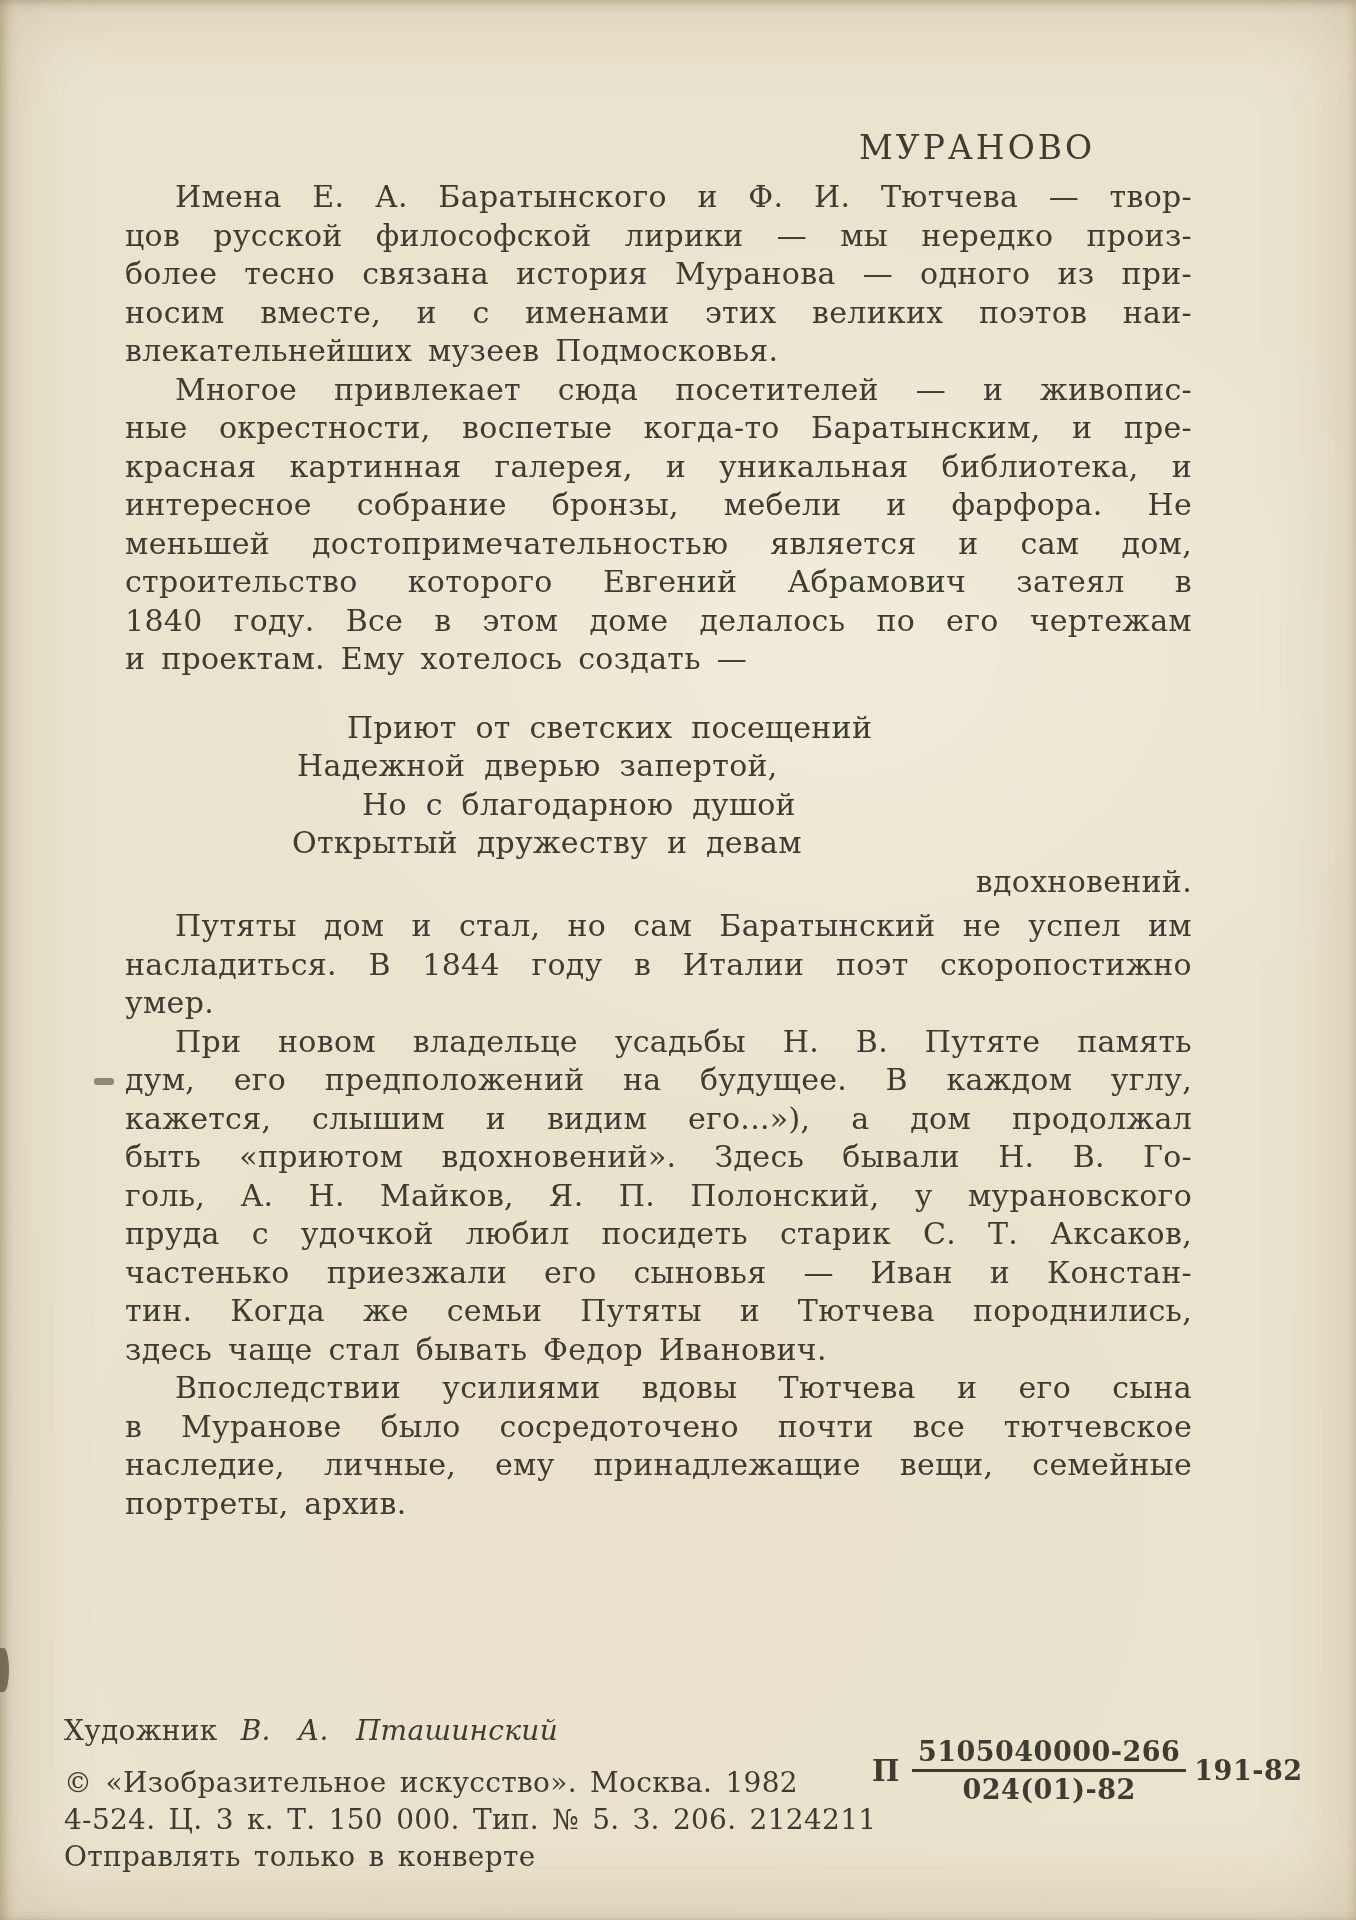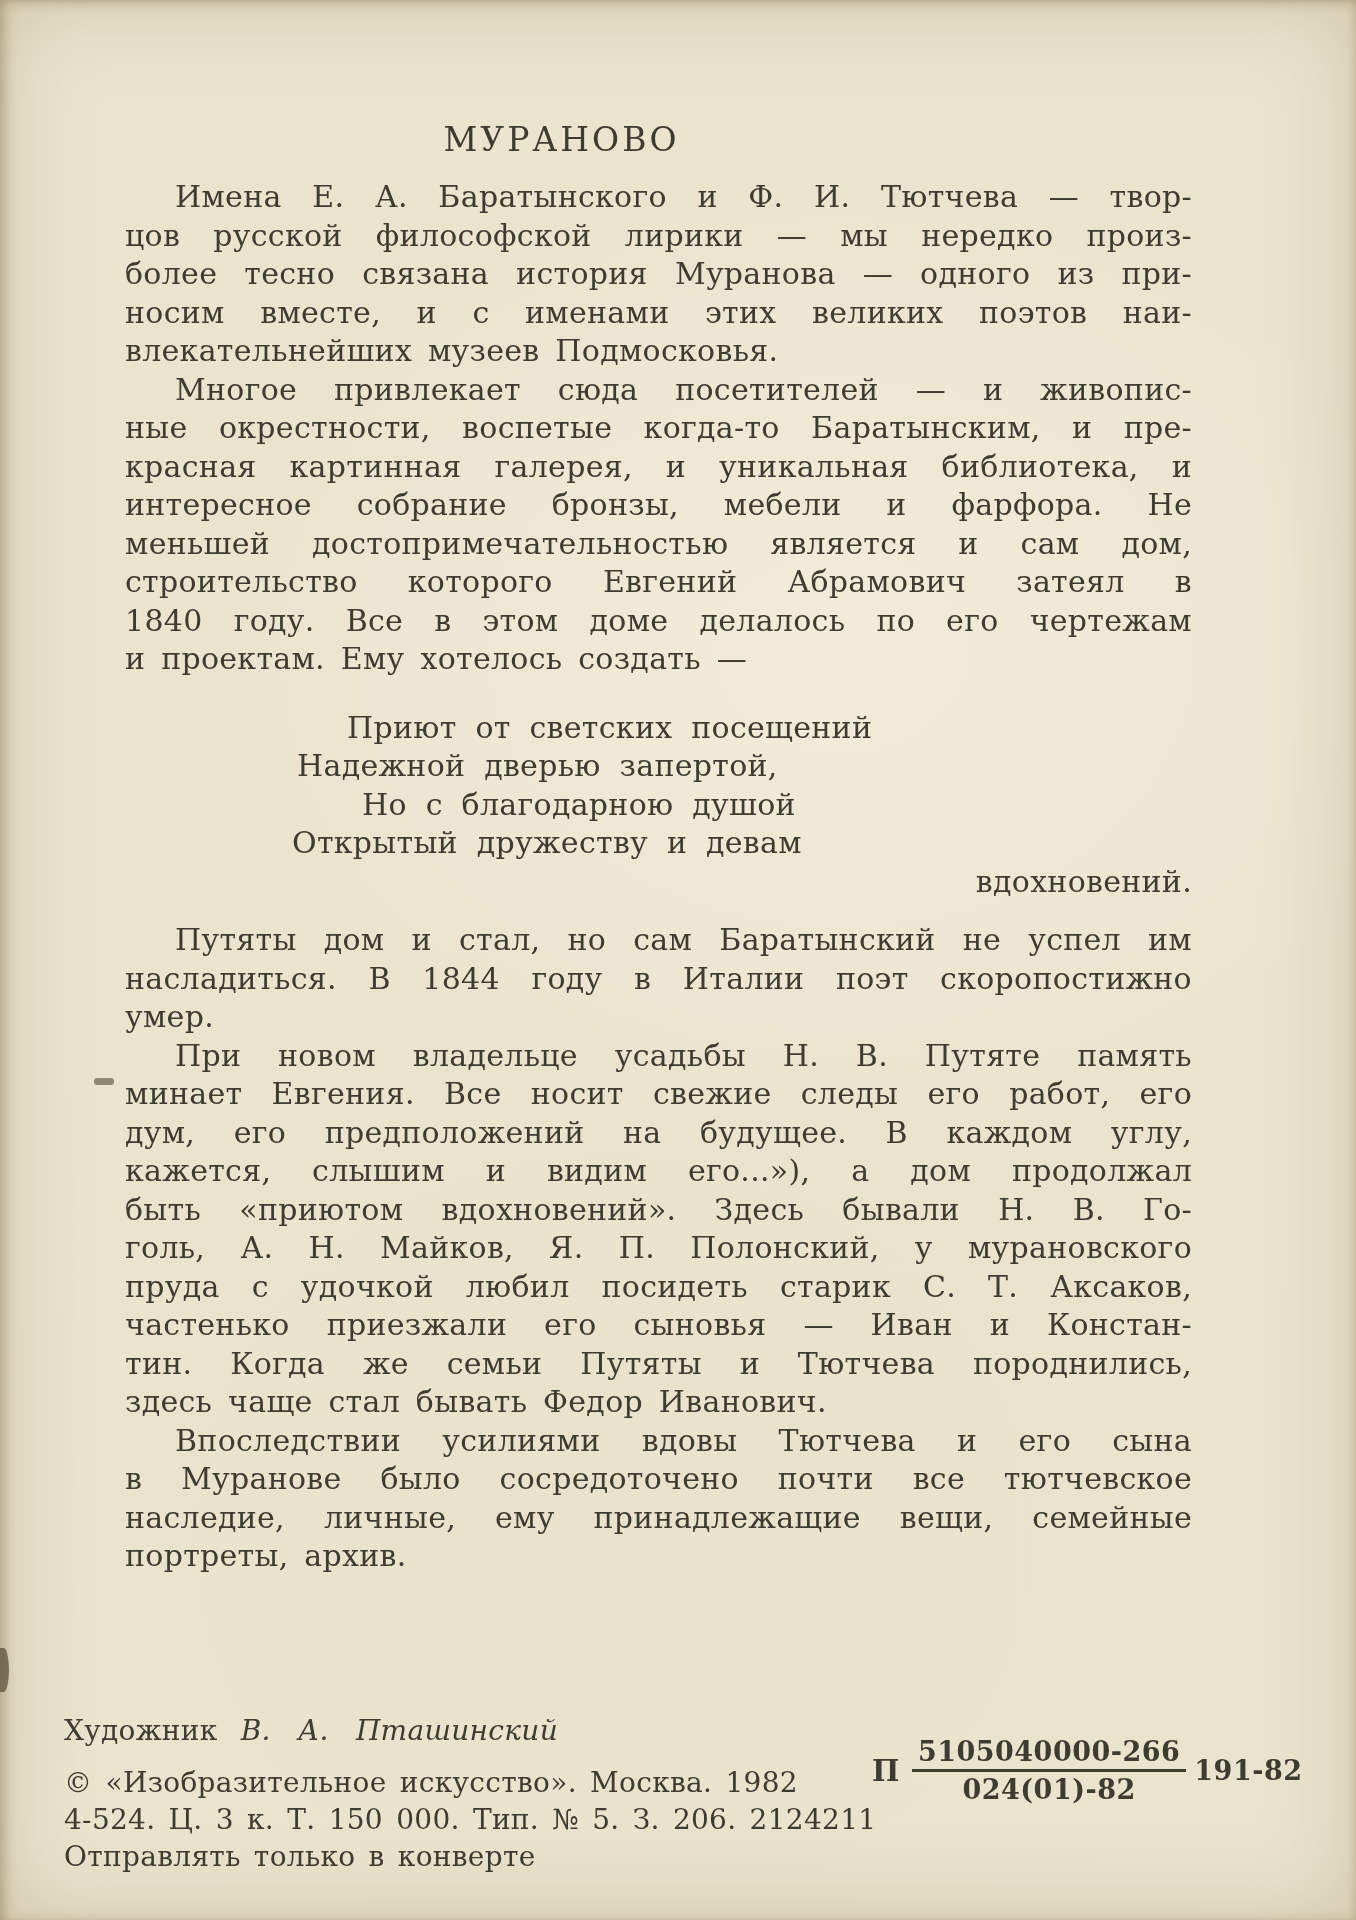--- a/index.html
+++ b/index.html
@@ -15,33 +15,33 @@
       radial-gradient(ellipse 1000px 900px at 45% 80%, rgba(233,224,203,.5), rgba(233,224,203,0) 75%),
       var(--paper,#eae3ce);
     box-shadow:
       inset 0 0 90px rgba(140,118,75,.28),
       inset 8px 0 14px -4px rgba(115,96,58,.38),
       inset 0 6px 12px -4px rgba(115,96,58,.25),
       inset -5px 0 10px -4px rgba(115,96,58,.18);
     color:var(--ink,#3e3b31);
   }
   .title{
-    position:absolute;left:28px;top:98px;width:1067px;
-    text-align:center;font-size:33px;letter-spacing:3px;font-weight:400;
+    position:absolute;left:28px;top:106px;width:1067px;
+    text-align:right;font-size:33px;letter-spacing:3px;font-weight:400;
   }
   .body-text{
     position:absolute;left:125px;top:178px;width:1067px;
     font-size:30px;letter-spacing:.3px;
   }
   .bl{line-height:38.5px;word-spacing:4px;}
   .bl.just{text-align:justify;text-align-last:justify;}
   .bl.last{text-align:left;word-spacing:6px;}
   .bl.first{text-indent:50px;}
   .bl.right{text-align:right;word-spacing:5px;}
-  .block.verse{margin-top:30px;margin-bottom:20px;}
+  .block.verse{margin-top:30px;margin-bottom:6px;}
   .block.verse .bl{word-spacing:9px;}
   .footer{position:absolute;left:64px;top:1712px;font-size:28px;letter-spacing:.3px;}
   .f-line{line-height:37px;word-spacing:4px;}
   .f-artist{margin-bottom:15px;word-spacing:14px;}
   .f-artist .name{font-style:italic;word-spacing:18px;}
   .catalog{
     position:absolute;left:872px;top:1736px;
     display:flex;align-items:center;gap:12px;
     font-size:27px;font-weight:700;letter-spacing:.5px;
   }
@@ -88,21 +88,20 @@
         <div class="bl" style="padding-left: 167px;">Открытый дружеству и девам</div>
         <div class="bl right">вдохновений.</div>
       </div>
       <div class="block para">
         <div class="bl just first">Путяты дом и стал, но сам Баратынский не успел им</div>
         <div class="bl just">насладиться. В 1844 году в Италии поэт скоропостижно</div>
         <div class="bl last">умер.</div>
       </div>
       <div class="block para">
         <div class="bl just first">При новом владельце усадьбы Н. В. Путяте память</div>
-        <div class="bl just">минает Евгения. Все носит свежие следы его работ, его</div>
         <div class="bl just">дум, его предположений на будущее. В каждом углу,</div>
         <div class="bl just">кажется, слышим и видим его...»), а дом продолжал</div>
         <div class="bl just">быть «приютом вдохновений». Здесь бывали Н. В. Го-</div>
         <div class="bl just">голь, А. Н. Майков, Я. П. Полонский, у мурановского</div>
         <div class="bl just">пруда с удочкой любил посидеть старик С. Т. Аксаков,</div>
         <div class="bl just">частенько приезжали его сыновья — Иван и Констан-</div>
         <div class="bl just">тин. Когда же семьи Путяты и Тютчева породнились,</div>
         <div class="bl last">здесь чаще стал бывать Федор Иванович.</div>
       </div>
       <div class="block para">

